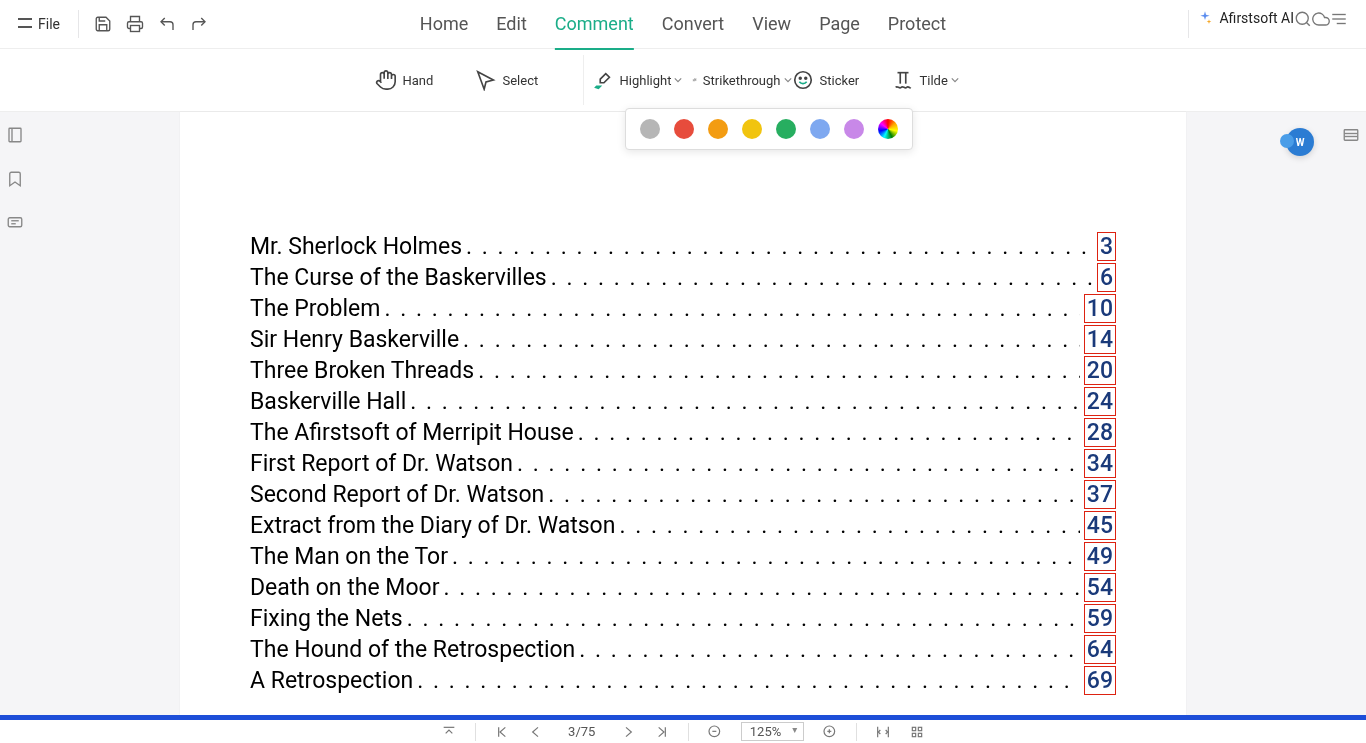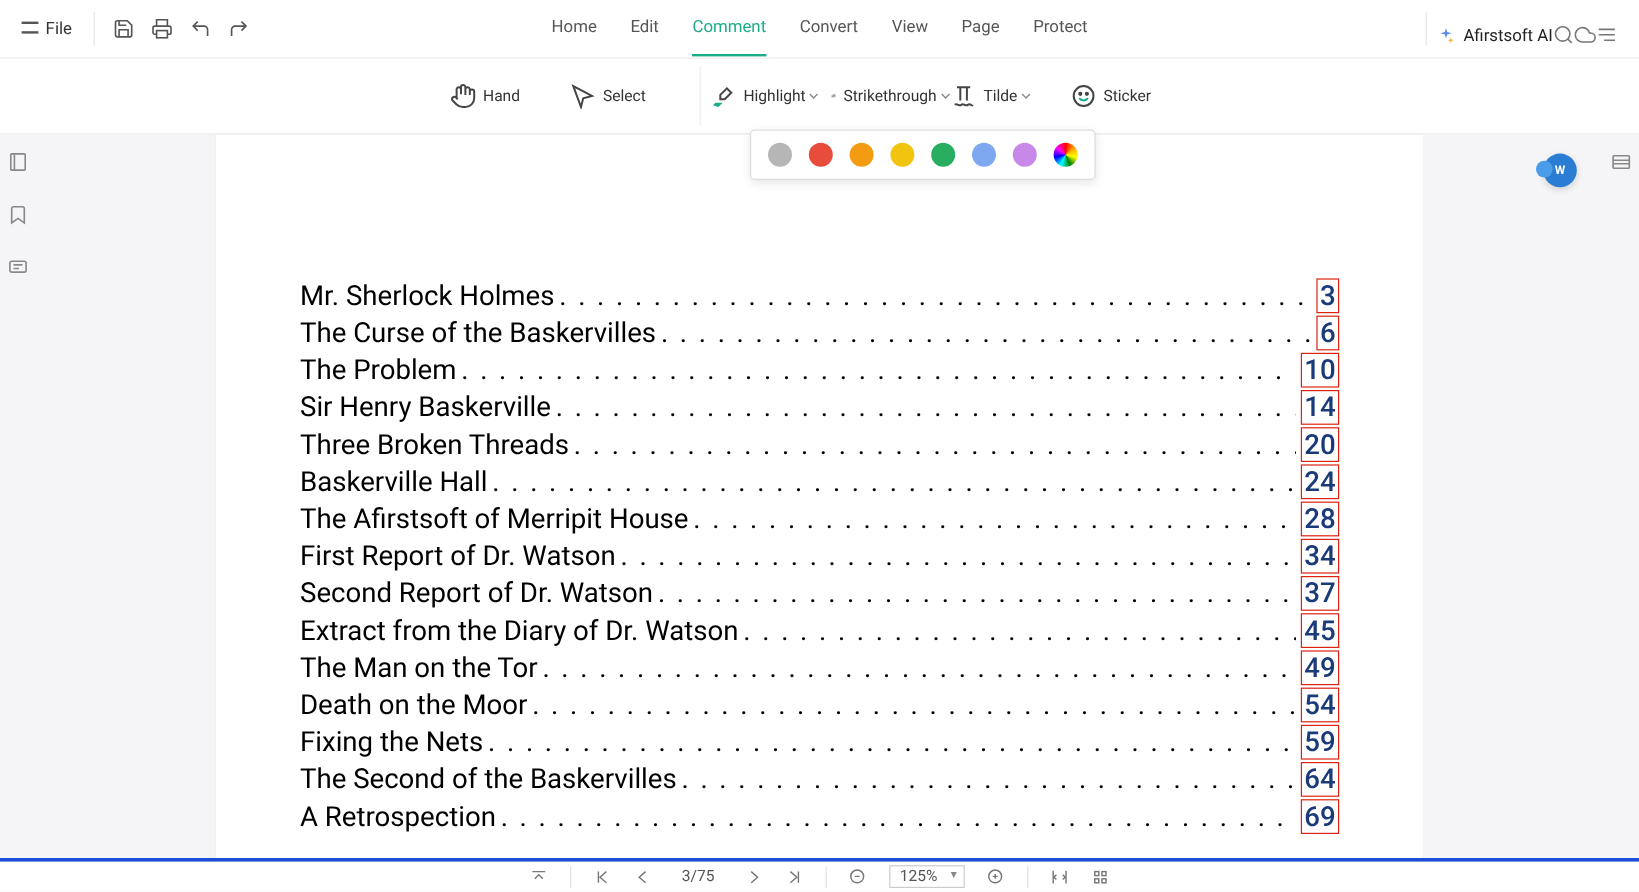--- a/index.html
+++ b/index.html
@@ -7,24 +7,24 @@
 
 .topbar { height: 48px; background: #fff; display: flex; align-items: center; padding: 13px 8px; }
 .file-menu { display: flex; align-items: center; gap: 6px; padding: 0 10px; color: #333; font-size: 14px; cursor: pointer; }
 .file-menu .ham { width: 14px; height: 12px; display: inline-block; }
 .file-menu .ham::before { content: ""; display: block; border-top: 2px solid #555; border-bottom: 2px solid #555; height: 6px; }
 .sep { width: 1px; height: 28px; background: #e6e6e8; margin: 0 8px; }
 .icon-btn { width: 32px; height: 32px; display: flex; align-items: center; justify-content: center; color: #555; cursor: pointer; }
 .icon-btn svg { width: 18px; height: 18px; }
 
 .main-tabs { display: flex; gap: 28px; margin-left: auto; margin-right: auto; position: absolute; left: 50%; transform: translateX(-50%); }
-.tab { font-size: 14px; color: #555; padding: 14px 0; cursor: pointer; border-bottom: 2px solid transparent; }
+.tab { font-size: 18px; color: #555; padding: 14px 0; cursor: pointer; border-bottom: 2px solid transparent; }
 .tab.active { color: #1aad88; border-bottom: 2px solid #1aad88; }
 
-.right-top { display: flex; align-items: flex-end; gap: 0; margin-left: auto; padding-right: 10px; }
+.right-top { display: flex; align-items: flex-start; gap: 0; margin-left: auto; padding-right: 10px; }
 .ai-btn { display: flex; align-items: center; gap: 6px; color: #222; font-size: 14px; cursor: pointer; }
 .ai-spark { width: 16px; height: 16px; }
 .search-ic, .cloud-ic, .menu-ic { width: 18px; height: 18px; color: #777; cursor: pointer; }
 
 .ribbon { height: 64px; background: #fff; border-top: 1px solid #eee; border-bottom: 1px solid #eee; display: flex; align-items: center; justify-content: center; gap: 0; }
 .ribbon-item { width: 100px; display: flex; flex-direction: row; align-items: center; gap: 6px; cursor: pointer; padding: 6px 0; }
 .ribbon-item.active { background: #f1f7f5; }
 .ribbon-ic { width: 22px; height: 22px; color: #444; }
 .ribbon-lbl { font-size: 13px; color: #333; display: flex; align-items: center; gap: 3px; }
 .caret-dn { width: 8px; height: 8px; }
@@ -43,21 +43,21 @@
 .word-badge::before { content: ""; position: absolute; left: -6px; top: 6px; width: 14px; height: 14px; background: #4a9de8; border-radius: 50%; }
 
 .doc-area { position: absolute; top: 112px; left: 180px; right: 180px; bottom: 28px; background: #fff; overflow: hidden; box-shadow: 0 0 1px rgba(0,0,0,0.1); }
 .doc-content { padding: 120px 70px 40px 70px; font-family: Georgia, 'Times New Roman', serif; color: #000; }
 .toc-title { text-align: center; font-size: 30px; font-weight: bold; text-decoration: underline; text-decoration-color: #e0a030; text-decoration-thickness: 2px; margin-bottom: 30px; }
 .toc-row { display: flex; align-items: baseline; font-size: 23px; margin-bottom: 2px; white-space: nowrap; }
 .toc-chap { flex-shrink: 0; }
 .toc-dots { flex: 1; overflow: hidden; letter-spacing: 2px; margin: 0 4px; }
 .toc-page { flex-shrink: 0; border: 1px solid #d21; color: #1a3a7a; padding: 0 2px; min-width: 18px; text-align: right; font-weight: 500; }
 
-.bottombar { position: absolute; bottom: 0; left: 0; right: 0; height: 28px; background: #fff; border-top: 3px solid #1d4ed8; display: flex; align-items: center; justify-content: center; gap: 18px; font-size: 13px; color: #555; }
+.bottombar { position: absolute; bottom: 0; left: 0; right: 0; height: 28px; background: #fff; border-top: 5px solid #1d4ed8; display: flex; align-items: center; justify-content: center; gap: 18px; font-size: 13px; color: #555; }
 .bb-ic { width: 16px; height: 16px; color: #777; cursor: pointer; }
 .bb-sep { width: 1px; height: 18px; background: #e0e0e0; }
 .zoom-box { border: 1px solid #ccc; padding: 1px 22px 1px 8px; font-size: 13px; position: relative; }
 .zoom-box::after { content: "▾"; position: absolute; right: 6px; top: 1px; font-size: 10px; color: #888; }
 </style>
 </head>
 <body>
 
 <div class="topbar">
   <div class="file-menu">
@@ -159,40 +159,40 @@
       </svg>
     <span class="ribbon-lbl">
         <span>Strikethrough</span>
         <svg class="caret-dn" viewBox="0 0 10 10">
           <path d="M1 3l4 4 4-4" fill="none" stroke="#888" stroke-width="1.5"></path>
         </svg>
       </span>
   </div>
   <div class="ribbon-item">
     <svg class="ribbon-ic" viewBox="0 0 24 24" fill="none" stroke="currentColor" stroke-width="1.8">
+        <circle cx="12" cy="12" r="9"></circle>
+        <path d="M8 14s1.5 2 4 2 4-2 4-2" stroke="#1aad88"></path>
+        <circle cx="9" cy="10" r="1" fill="currentColor"></circle>
+        <circle cx="15" cy="10" r="1" fill="currentColor"></circle>
+      </svg>
+    <span class="ribbon-lbl">Sticker</span>
+  </div>
+  <div class="ribbon-item">
+    <svg class="ribbon-ic" viewBox="0 0 24 24" fill="none" stroke="currentColor" stroke-width="1.8">
         <line x1="9" y1="4" x2="9" y2="16"></line>
         <line x1="15" y1="4" x2="15" y2="16"></line>
         <line x1="6" y1="4" x2="18" y2="4"></line>
         <path d="M4 20c2-2 4 2 6 0s4 2 6 0 4 2 4 0"></path>
       </svg>
     <span class="ribbon-lbl">
         <span>Tilde</span>
         <svg class="caret-dn" viewBox="0 0 10 10">
           <path d="M1 3l4 4 4-4" fill="none" stroke="#888" stroke-width="1.5"></path>
         </svg>
       </span>
-  </div>
-  <div class="ribbon-item">
-    <svg class="ribbon-ic" viewBox="0 0 24 24" fill="none" stroke="currentColor" stroke-width="1.8">
-        <circle cx="12" cy="12" r="9"></circle>
-        <path d="M8 14s1.5 2 4 2 4-2 4-2" stroke="#1aad88"></path>
-        <circle cx="9" cy="10" r="1" fill="currentColor"></circle>
-        <circle cx="15" cy="10" r="1" fill="currentColor"></circle>
-      </svg>
-    <span class="ribbon-lbl">Sticker</span>
   </div>
 </div>
 
 <div class="color-popup">
   <div class="swatch" style="background:#b6b6b6"></div>
   <div class="swatch" style="background:#e74c3c"></div>
   <div class="swatch" style="background:#f39c12"></div>
   <div class="swatch" style="background:#f1c40f"></div>
   <div class="swatch" style="background:#27ae60"></div>
   <div class="swatch" style="background:#7ea8f0"></div>
@@ -287,21 +287,21 @@
           <span class="toc-chap">Death on the Moor</span>
           <span class="toc-dots"> .  .  .  .  .  .  .  .  .  .  .  .  .  .  .  .  .  .  .  .  .  .  .  .  .  .  .  .  .  .  .  .  .  .  .  .  .  .  .  .  .  .  .  .  .  .  .  .  .  .  .  .  .  .  .  .  .  .  .  .  .  .  .  .  .  .  .  .  .  .  .  .  .  .  .  .  .  .  .  .  .  .  .  .  .  .  .  .  .  .  .  .  .  .  .  .  .  .  .  .  .  .  .  .  .  .  .  .  .  .  .  .  .  .  .  .  .  .  .  . </span>
           <span class="toc-page">54</span>
         </div>
         <div class="toc-row">
           <span class="toc-chap">Fixing the Nets</span>
           <span class="toc-dots"> .  .  .  .  .  .  .  .  .  .  .  .  .  .  .  .  .  .  .  .  .  .  .  .  .  .  .  .  .  .  .  .  .  .  .  .  .  .  .  .  .  .  .  .  .  .  .  .  .  .  .  .  .  .  .  .  .  .  .  .  .  .  .  .  .  .  .  .  .  .  .  .  .  .  .  .  .  .  .  .  .  .  .  .  .  .  .  .  .  .  .  .  .  .  .  .  .  .  .  .  .  .  .  .  .  .  .  .  .  .  .  .  .  .  .  .  .  .  .  . </span>
           <span class="toc-page">59</span>
         </div>
         <div class="toc-row">
-          <span class="toc-chap">The Second of the Baskervilles</span>
+          <span class="toc-chap">The Hound of the Retrospection</span>
           <span class="toc-dots"> .  .  .  .  .  .  .  .  .  .  .  .  .  .  .  .  .  .  .  .  .  .  .  .  .  .  .  .  .  .  .  .  .  .  .  .  .  .  .  .  .  .  .  .  .  .  .  .  .  .  .  .  .  .  .  .  .  .  .  .  .  .  .  .  .  .  .  .  .  .  .  .  .  .  .  .  .  .  .  .  .  .  .  .  .  .  .  .  .  .  .  .  .  .  .  .  .  .  .  .  .  .  .  .  .  .  .  .  .  .  .  .  .  .  .  .  .  .  .  . </span>
           <span class="toc-page">64</span>
         </div>
         <div class="toc-row">
           <span class="toc-chap">A Retrospection</span>
           <span class="toc-dots"> .  .  .  .  .  .  .  .  .  .  .  .  .  .  .  .  .  .  .  .  .  .  .  .  .  .  .  .  .  .  .  .  .  .  .  .  .  .  .  .  .  .  .  .  .  .  .  .  .  .  .  .  .  .  .  .  .  .  .  .  .  .  .  .  .  .  .  .  .  .  .  .  .  .  .  .  .  .  .  .  .  .  .  .  .  .  .  .  .  .  .  .  .  .  .  .  .  .  .  .  .  .  .  .  .  .  .  .  .  .  .  .  .  .  .  .  .  .  .  . </span>
           <span class="toc-page">69</span>
         </div>
       </div>
   </div>

